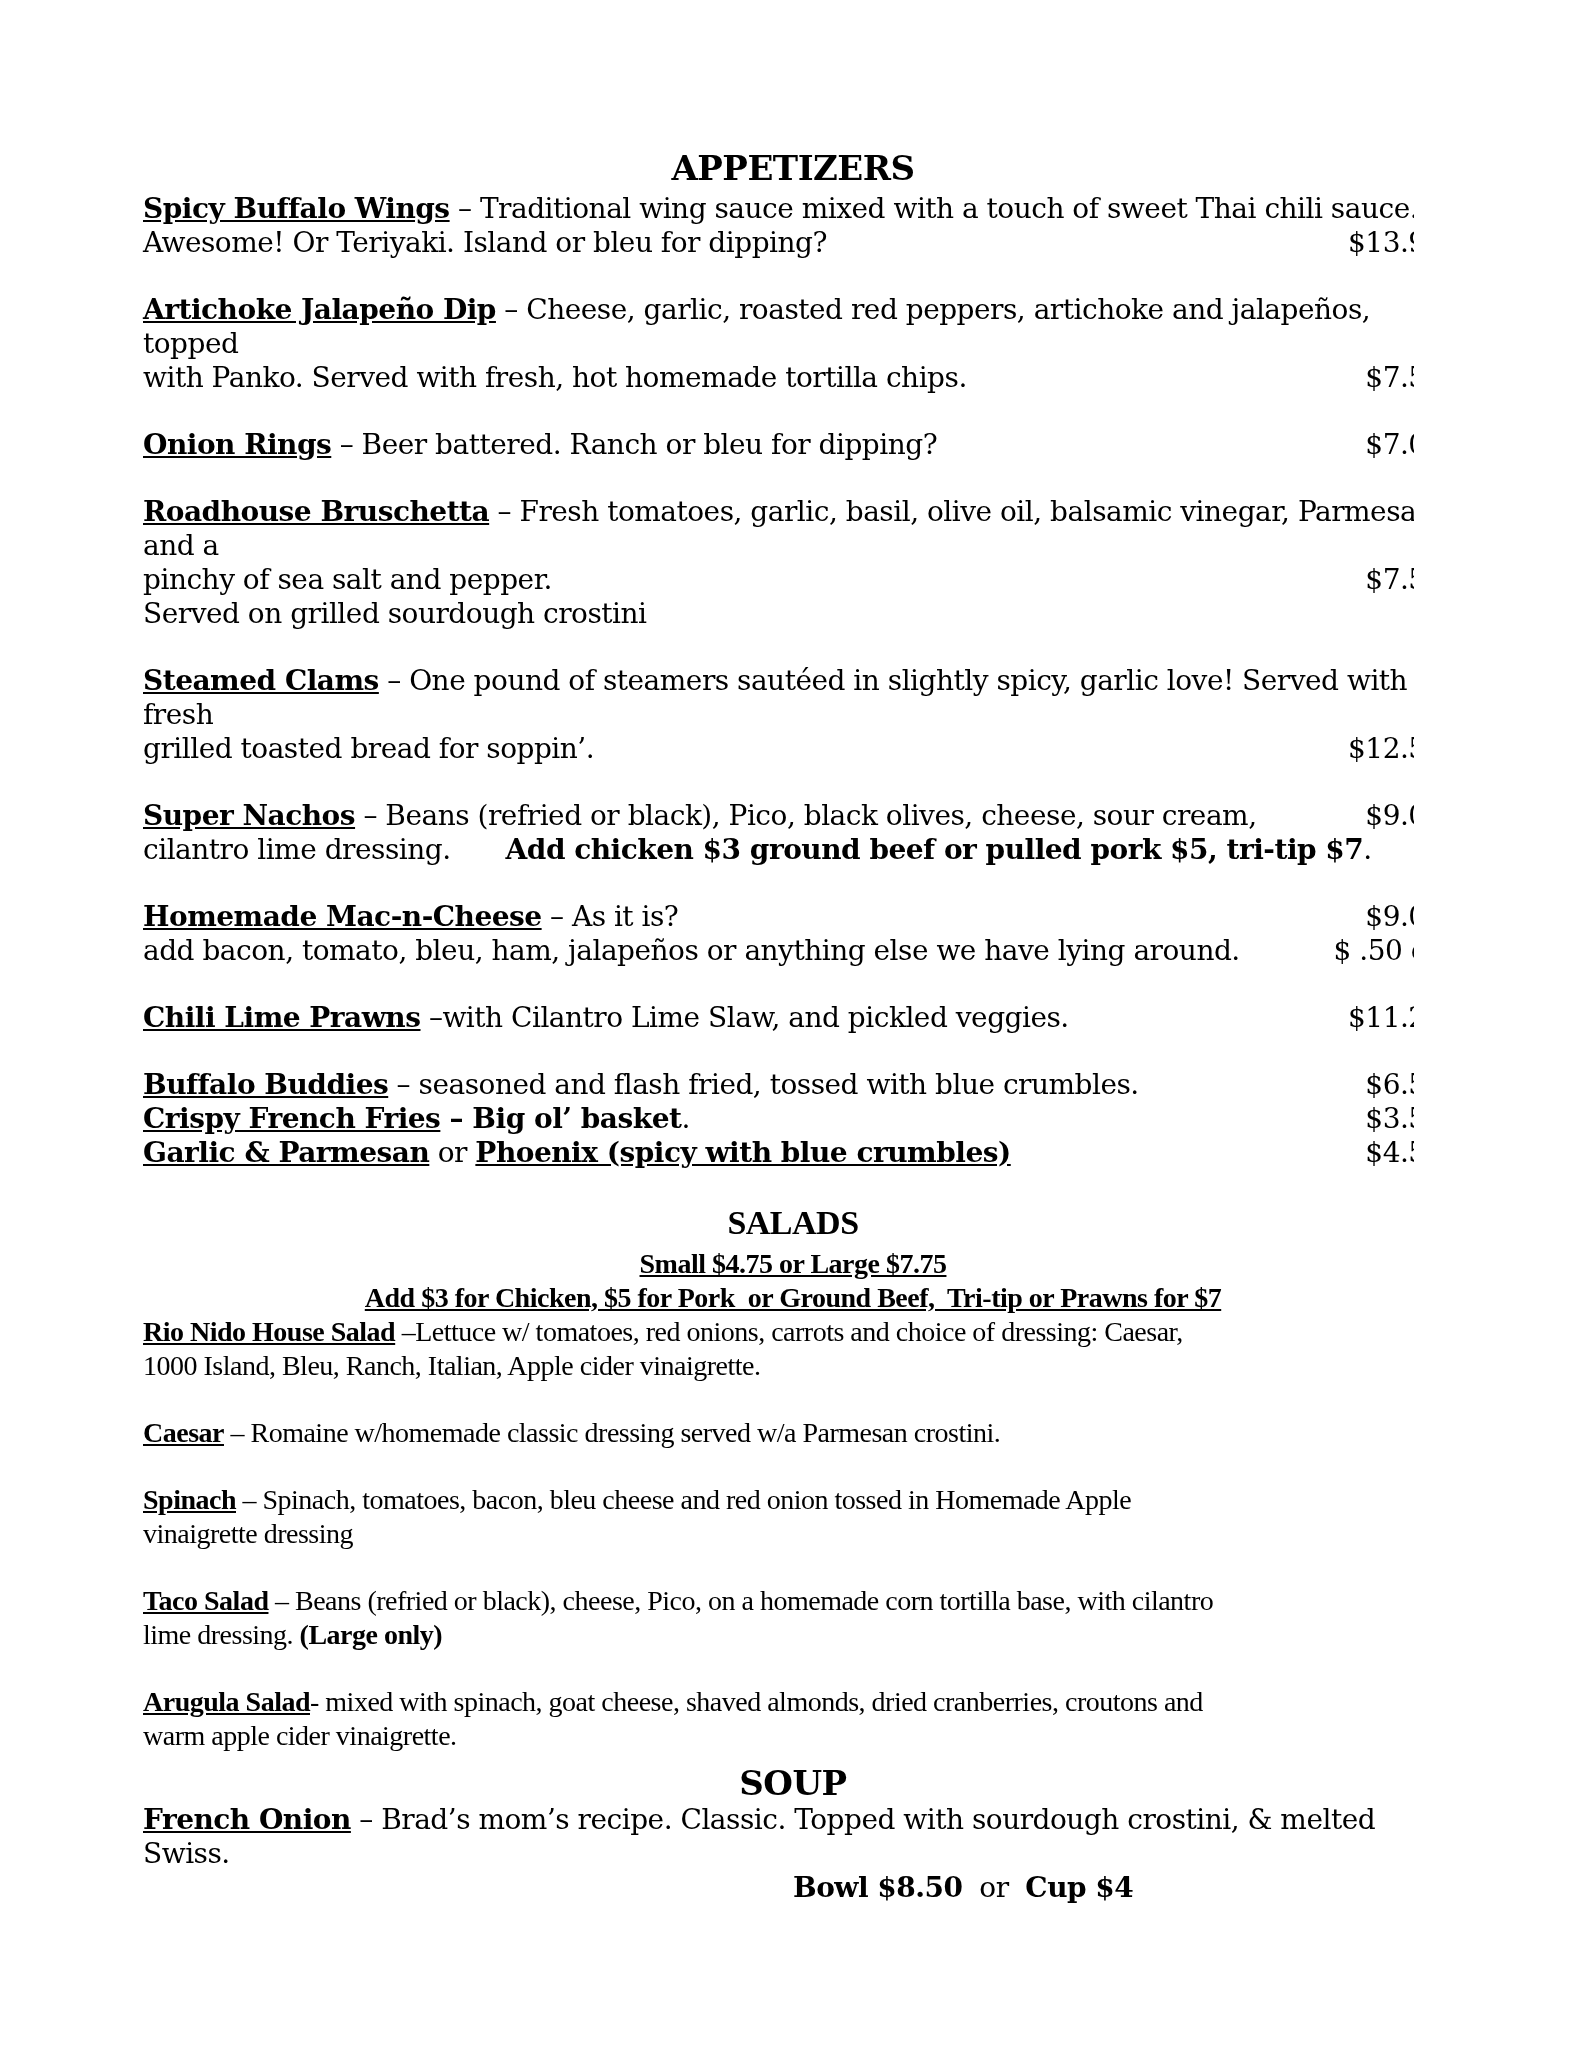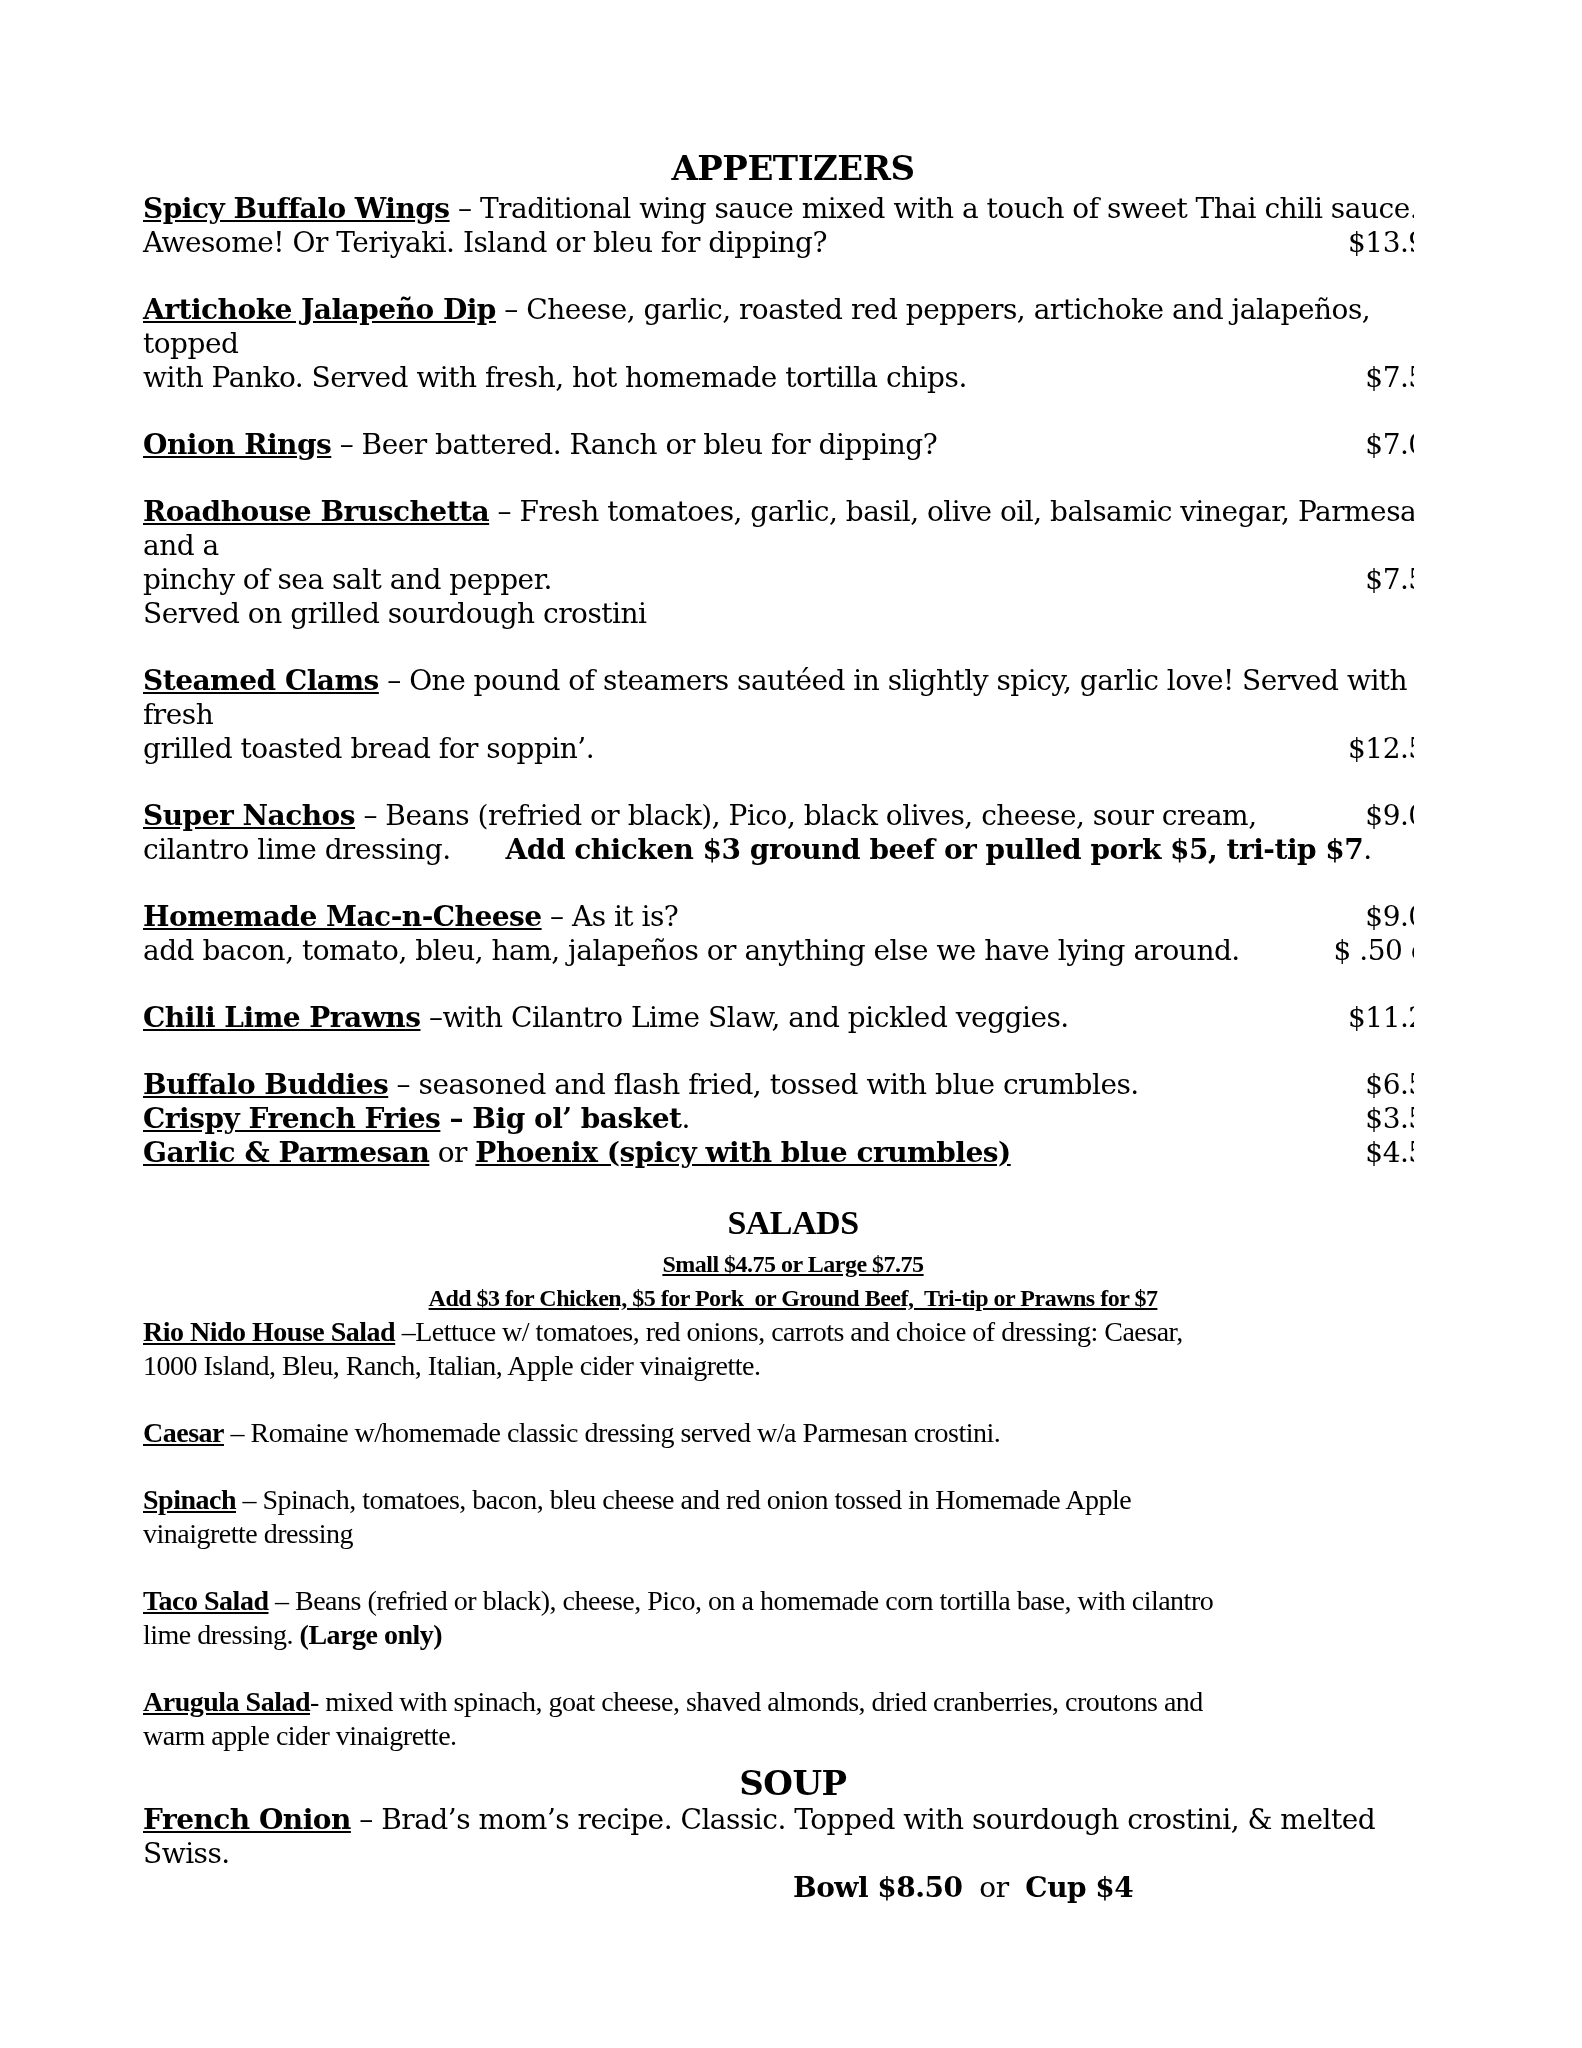--- a/index.html
+++ b/index.html
@@ -23,21 +23,21 @@
     font-weight:bold;
     font-size:34px;
     line-height:40px;
     margin-bottom:4px;
     letter-spacing:-0.5px;
   }
   .subheading{
     text-align:center;
     font-weight:bold;
     text-decoration:underline;
-    font-size:24px;
+    font-size:28px;
     line-height:34px;
     letter-spacing:-0.5px;
     white-space:pre-wrap;
   }
   .item{margin-top:33px;}
   .item.tight{margin-top:0;}
   .line{
     display:flex;
     align-items:baseline;
     font-size:28px;

